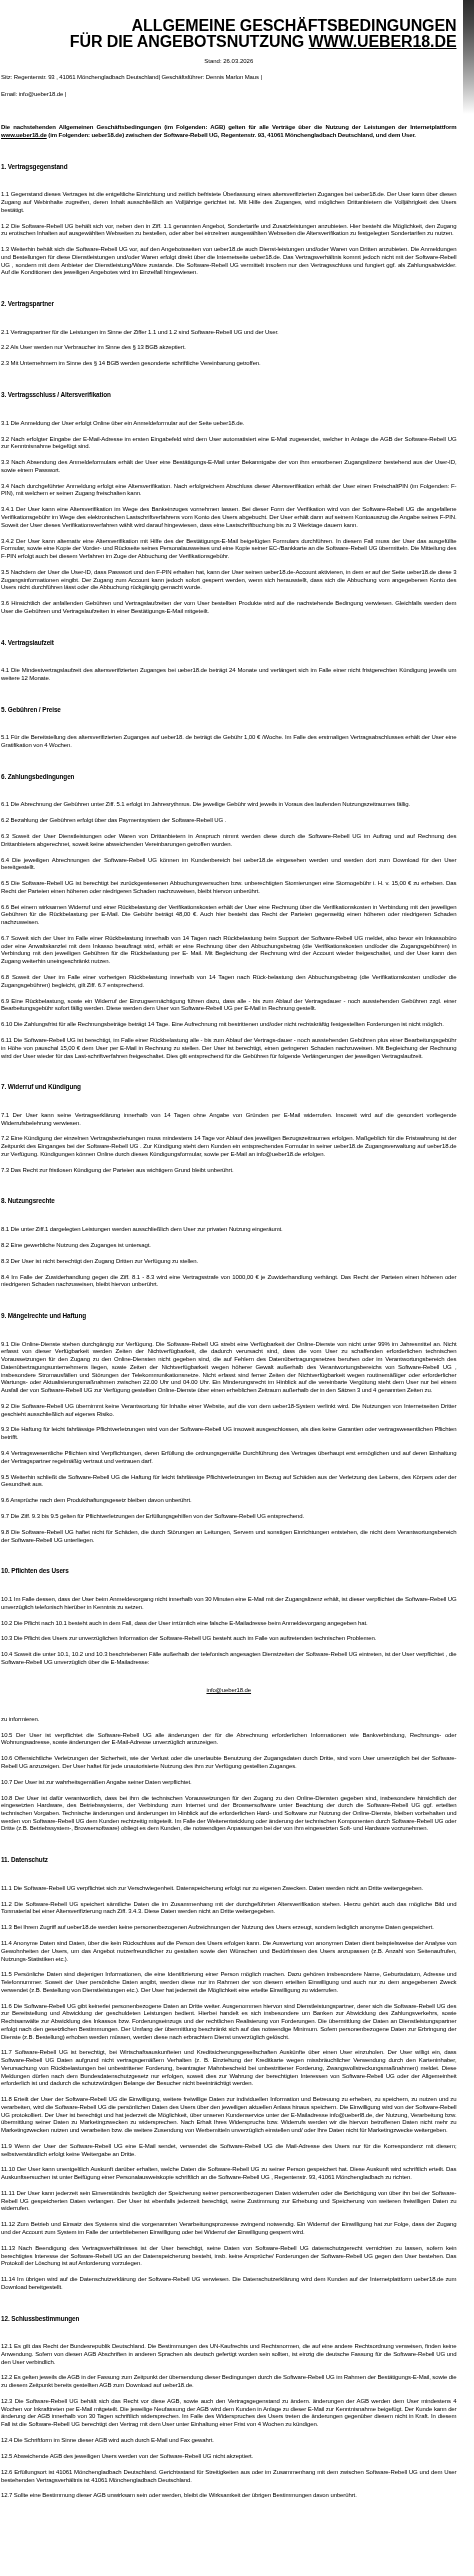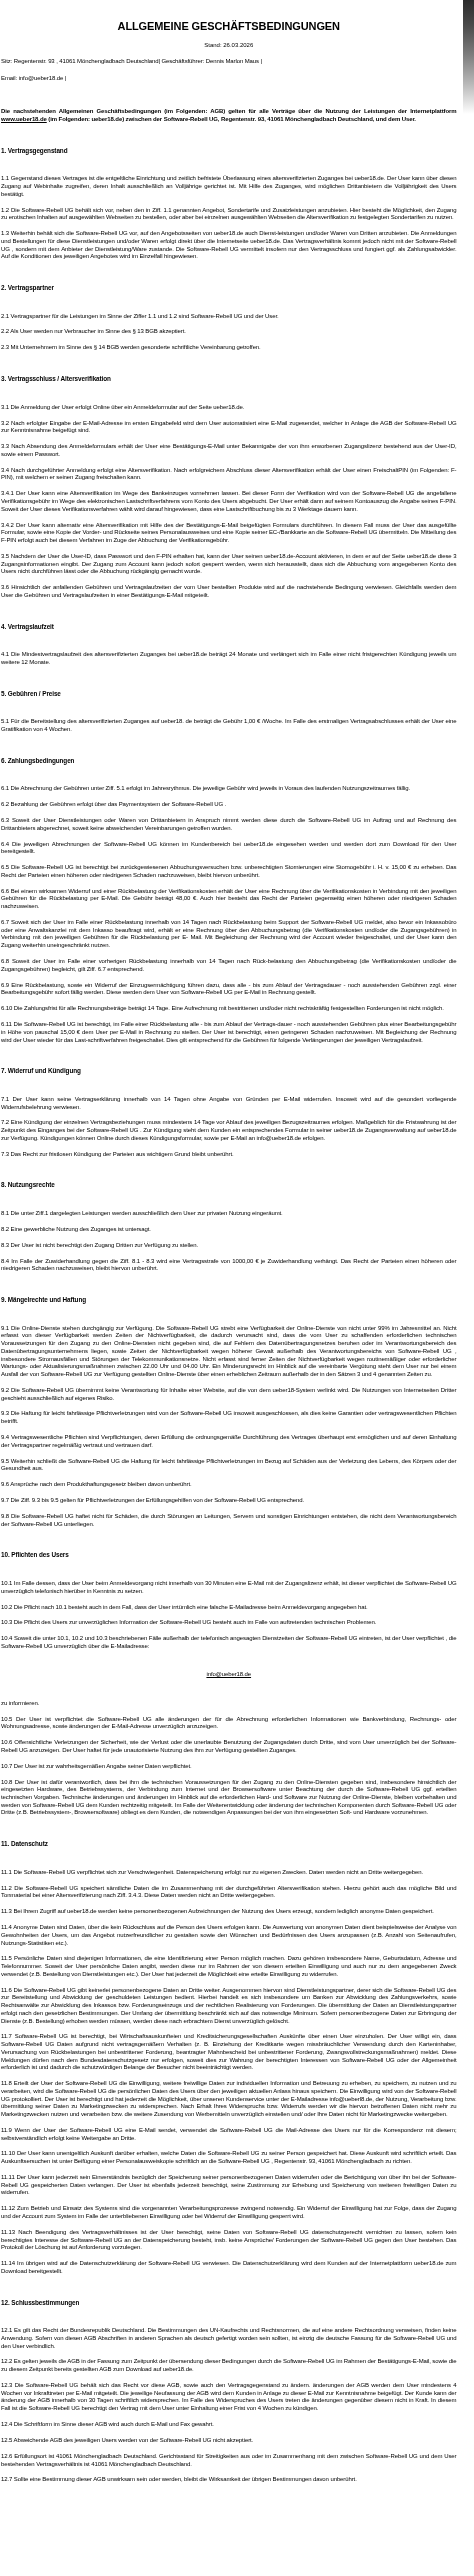--- a/index.html
+++ b/index.html
@@ -21,23 +21,23 @@
     top: 0;
     right: 0;
     width: 11.3px;
     height: 114px;
     background: linear-gradient(to bottom, #2c2c2c 0%, #4a4a4a 22%, #7d7d7d 48%, #b9b9b9 74%, #e9e9e9 92%, #ffffff 100%);
   }
   .content {
     padding: 17.5px 17.5px 31px 1px;
   }
   .title {
-    text-align: center;
+    text-align: right;
     font-weight: bold;
-    font-size: 11px;
+    font-size: 16px;
     line-height: 16px;
     letter-spacing: -0.1px;
   }
   .title .u { text-decoration: underline; }
   .stand {
     text-align: center;
     font-size: 6px;
     margin-top: 8.2px;
   }
   .meta-line {
@@ -75,20 +75,21 @@
 </style>
 </head>
 <body>
 
 <div class="page">
   <div class="shadow-bar"></div>
   <div class="content">
 
     <div class="title">
       <div>ALLGEMEINE GESCHÄFTSBEDINGUNGEN</div>
+      <div><span>FÜR DIE ANGEBOTSNUTZUNG </span><span class="u">WWW.UEBER18.DE</span></div>
     </div>
 
     <div class="stand">Stand: 26.03.2026</div>
 
     <div class="meta-line">Sitz: Regentenstr. 93 , 41061 Mönchengladbach Deutschland| Geschäftsführer: Dennis Marlon Maus |</div>
     <div class="meta-line">Email: info@ueber18.de |</div>
 
     <p class="intro"><span>Die nachstehenden Allgemeinen Geschäftsbedingungen (im Folgenden: AGB) gelten für alle Verträge über die Nutzung der Leistungen der Internetplattform </span><span class="u">www.ueber18.de</span><span> (im Folgenden: ueber18.de) zwischen der Software-Rebell UG, Regentenstr. 93, 41061 Mönchengladbach Deutschland, und dem User.</span></p>
 
     <div id="sections-root">

